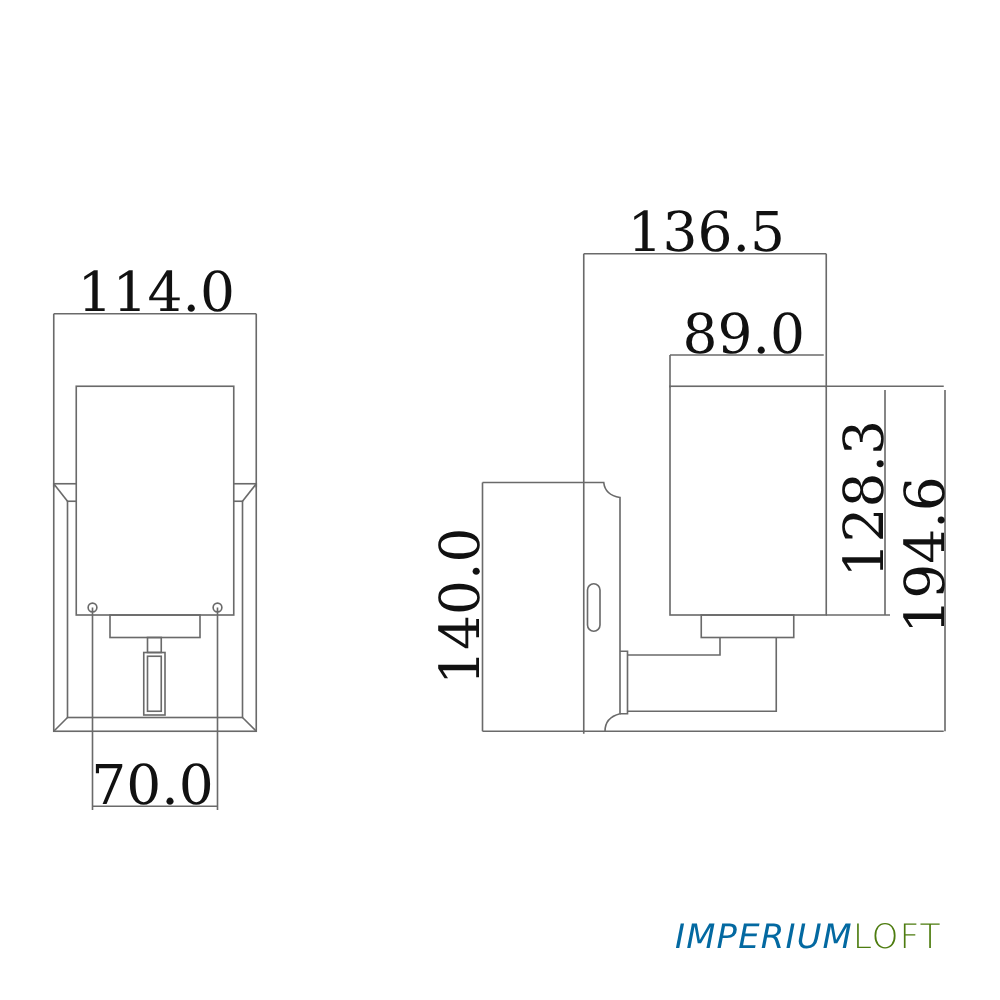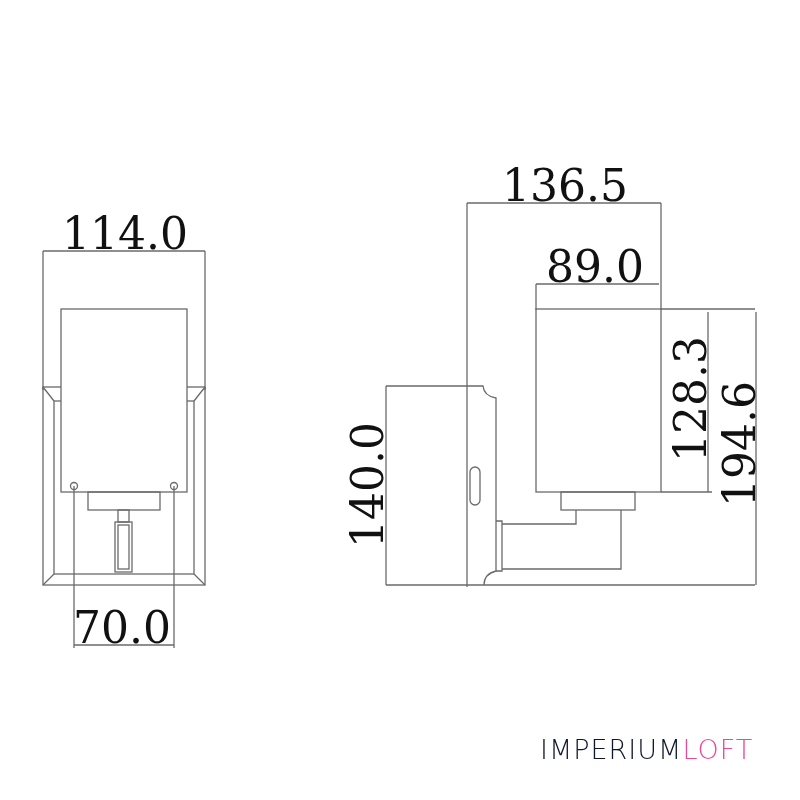--- a/index.html
+++ b/index.html
@@ -5,22 +5,22 @@
   html, body { margin: 0; padding: 0; background: #ffffff; }
   body { width: 800px; height: 800px; position: relative; overflow: hidden; }
   svg.drawing { position: absolute; left: 0; top: 0; }
   .ln { stroke: #6a6a6a; stroke-width: 1.3; fill: none; }
   .dim-text { font-family: "DejaVu Serif", "Liberation Serif", serif; font-size: 44px; fill: #111; }
   .logo {
     position: absolute; left: 540px; top: 734px;
     font-family: "DejaVu Sans", "Liberation Sans", sans-serif;
     font-size: 27px; letter-spacing: 1px; font-weight: 300;
   }
-  .logo .a { color: #0f172a; }
-  .logo .b { color: #ec4899; text-align: right; }
+  .logo .a { color: #0369a1; font-style: italic; }
+  .logo .b { color: #4d7c0f; text-align: right; }
 </style>
 </head>
 <body>
 
 <svg class="drawing" width="800" height="800" viewBox="0 0 800 800">
 
   <g>
 
     <line class="ln" x1="43" y1="251" x2="205" y2="251"></line>
     <line class="ln" x1="43" y1="251" x2="43" y2="390"></line>

